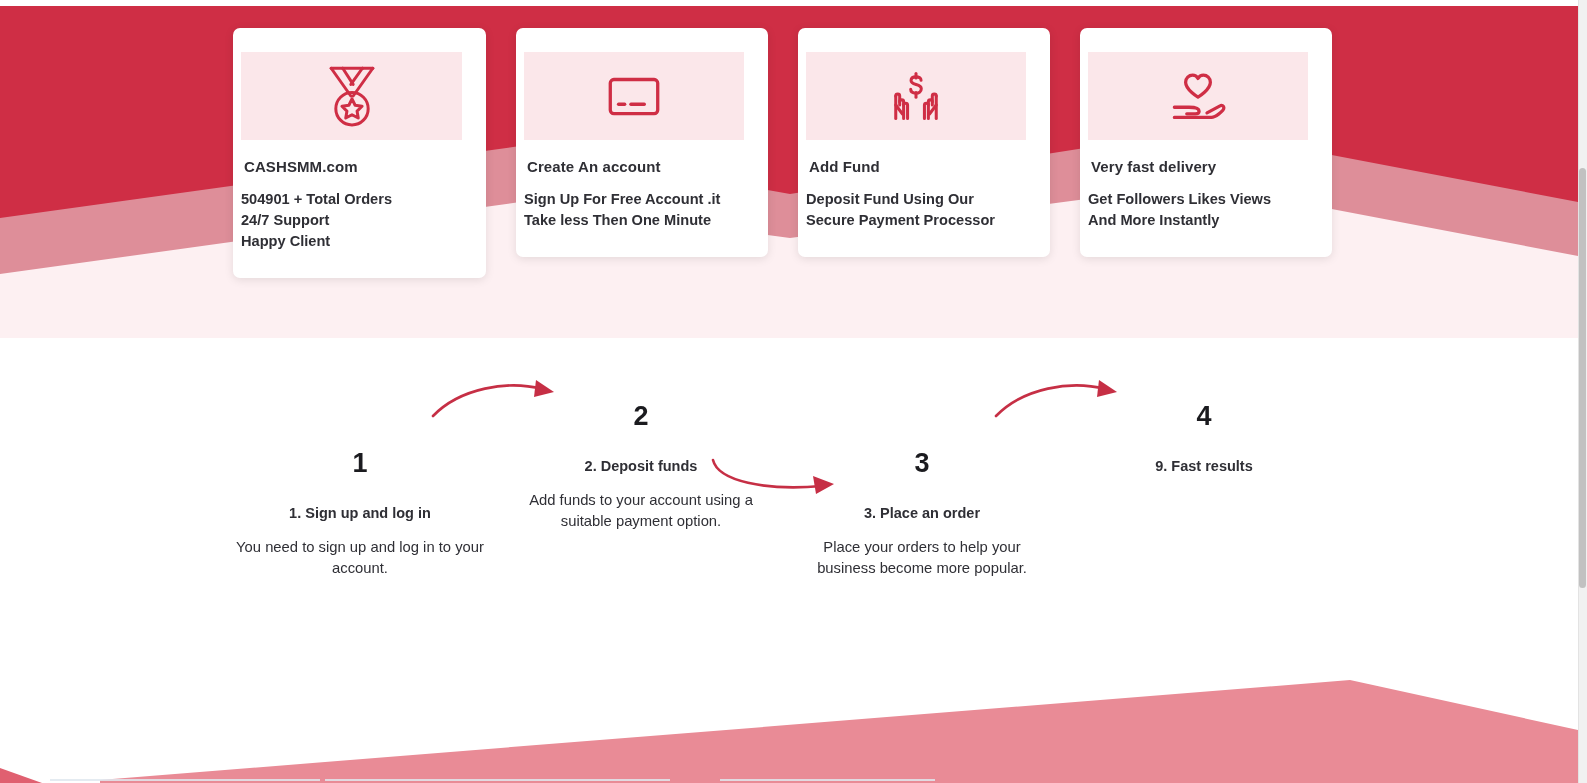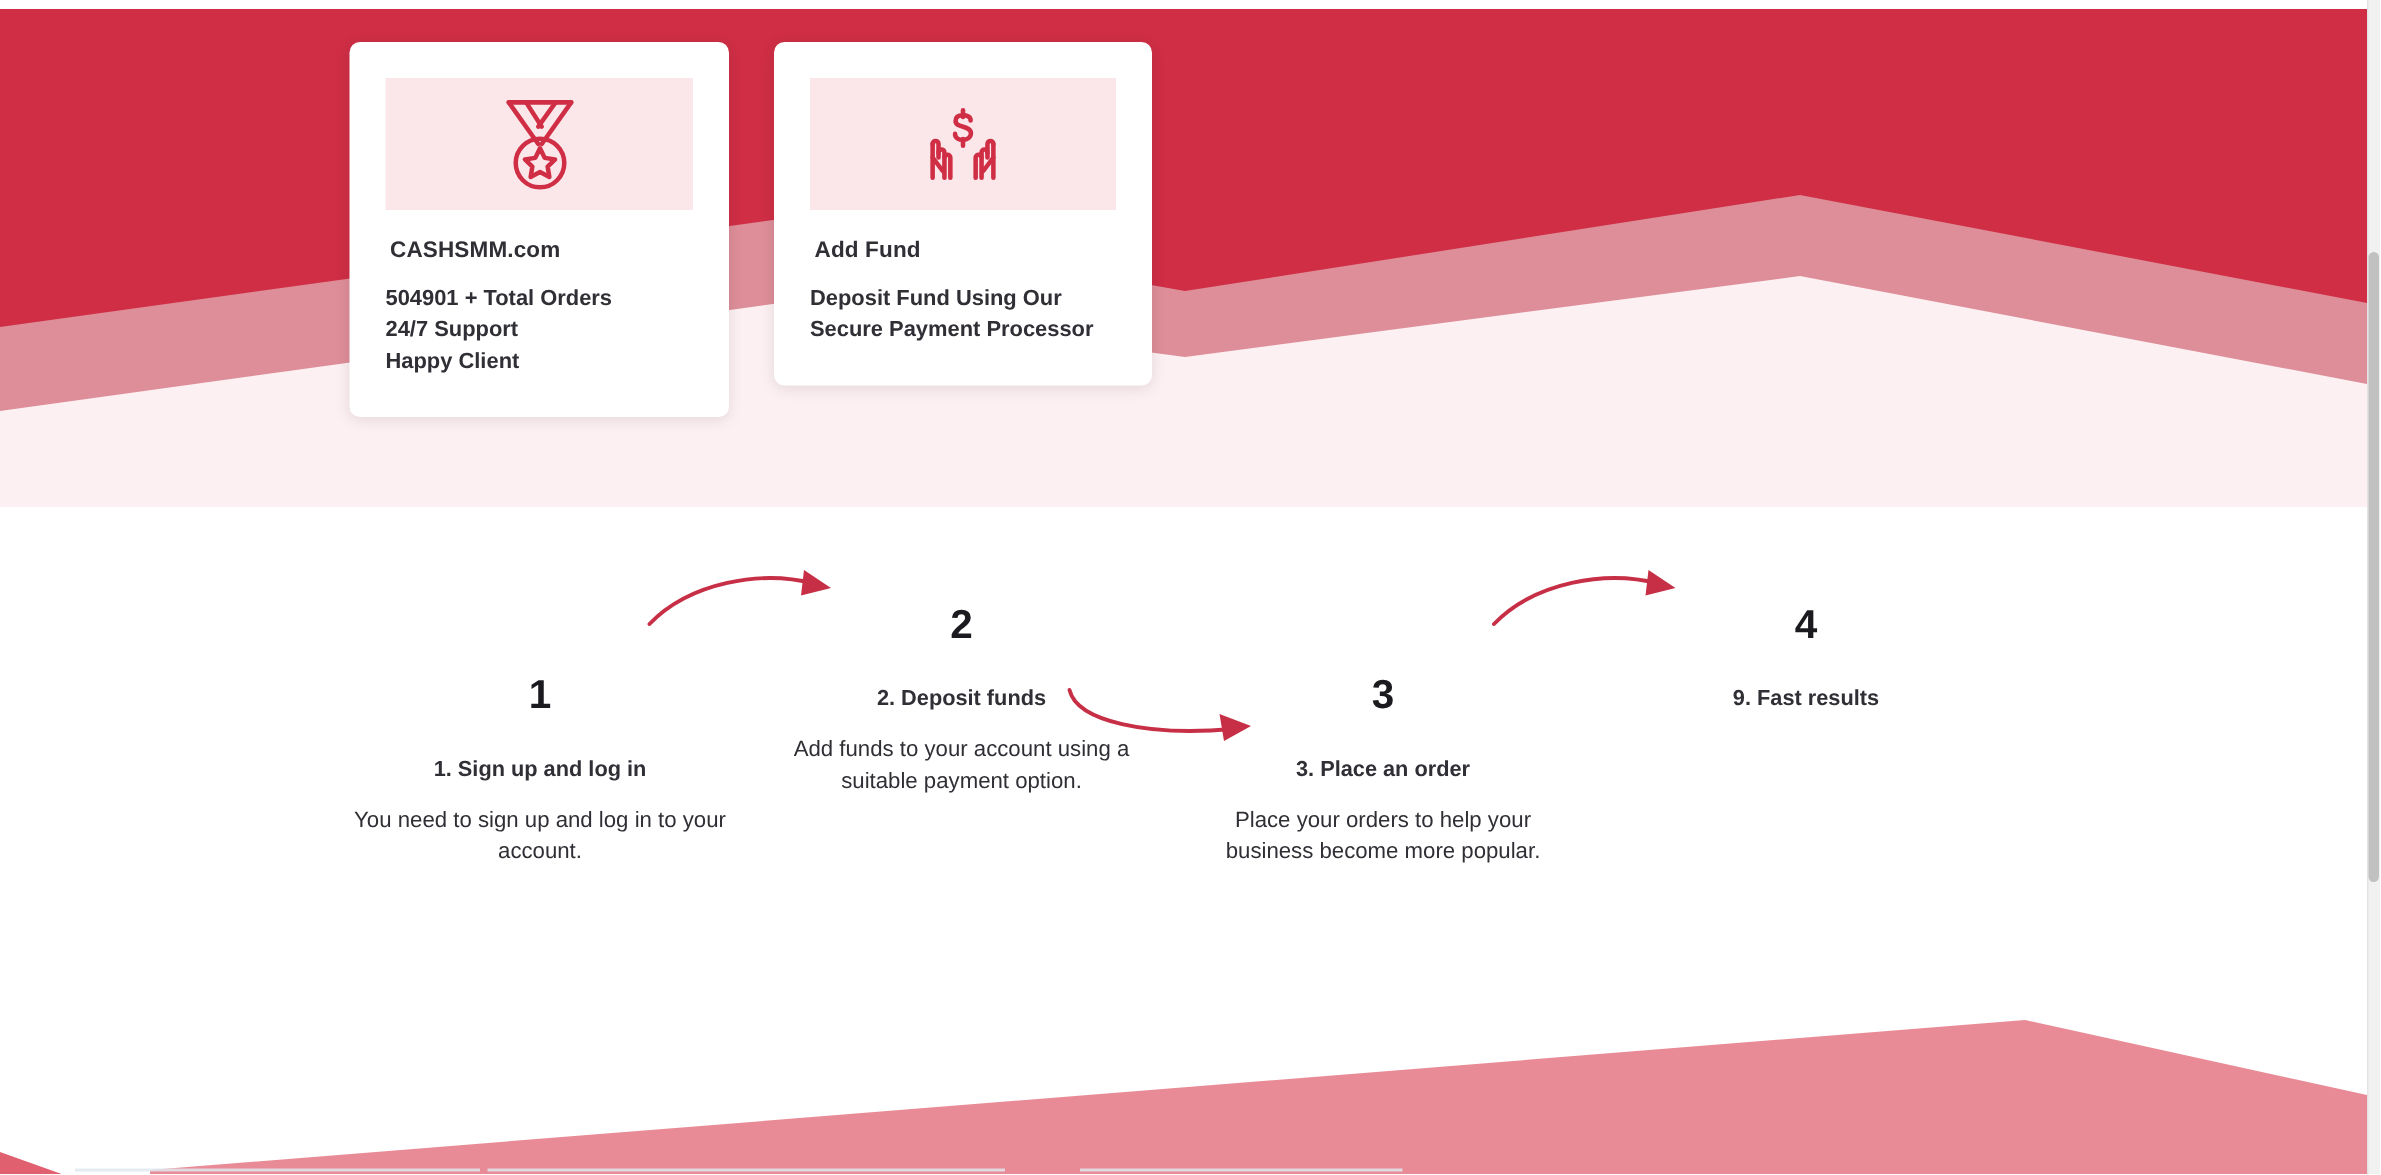--- a/index.html
+++ b/index.html
@@ -46,21 +46,21 @@
     top: 28px;
     width: 1100px;
     display: flex;
     gap: 30px;
     align-items: flex-start;
   }
   .feature-card {
     background: #ffffff;
     border-radius: 7px;
     box-shadow: 0 2px 10px rgba(0,0,0,0.10);
-    padding: 24px 24px 26px 24px;
+    padding: 24px 24px 26px 8px;
     width: 253px;
     flex: 0 0 253px;
   }
   .feature-card.card-2,
   .feature-card.card-3,
   .feature-card.card-4 { width: 252px; flex: 0 0 252px; }
 
   .icon-box {
     background: #fbe7ea;
     height: 88px;
@@ -201,20 +201,34 @@
         </svg>
       </div>
       <div class="card-title">CASHSMM.com</div>
       <div class="card-lines">
         <div>504901 + Total Orders</div>
         <div>24/7 Support</div>
         <div>Happy Client</div>
       </div>
     </div>
 
+    <div class="feature-card card-2">
+      <div class="icon-box">
+        <svg width="66" height="66" viewBox="0 0 64 64" fill="none" stroke="#cf2e45" stroke-width="3.2" stroke-linecap="round" stroke-linejoin="round">
+          <rect x="9" y="16" width="46" height="33" rx="3.5"></rect>
+          <path d="M17 40 L23 40"></path>
+          <path d="M29 40 L42 40"></path>
+        </svg>
+      </div>
+      <div class="card-title">Create An account</div>
+      <div class="card-lines">
+        <div>Sign Up For Free Account .it</div>
+        <div>Take less Then One Minute</div>
+      </div>
+    </div>
 
     <div class="feature-card card-3">
       <div class="icon-box">
         <svg width="72" height="72" viewBox="0 0 64 64" fill="none" stroke="#cf2e45" stroke-width="2.7" stroke-linecap="round" stroke-linejoin="round">
 
           <path d="M32 12 L32 16"></path>
           <path d="M32 29 L32 33"></path>
           <path d="M36.5 18 C36.5 15.8 34.5 15 32 15 C29.5 15 27.6 16 27.6 18.3 C27.6 22.8 36.7 20.8 36.7 25.5 C36.7 28 34.6 29.5 32 29.5 C29.3 29.5 27.3 28.3 27.3 26"></path>
 
           <path d="M14 32 L14 52"></path>
@@ -230,20 +244,34 @@
           <path d="M50 40 L44 48"></path>
         </svg>
       </div>
       <div class="card-title">Add Fund</div>
       <div class="card-lines">
         <div>Deposit Fund Using Our</div>
         <div>Secure Payment Processor</div>
       </div>
     </div>
 
+    <div class="feature-card card-4">
+      <div class="icon-box">
+        <svg width="72" height="72" viewBox="0 0 64 64" fill="none" stroke="#cf2e45" stroke-width="2.9" stroke-linecap="round" stroke-linejoin="round">
+          <path d="M32 33 C32 33 21 26.5 21 19.8 C21 16.1 23.9 13.5 27.2 13.5 C29.5 13.5 31.1 14.8 32 16.4 C32.9 14.8 34.5 13.5 36.8 13.5 C40.1 13.5 43 16.1 43 19.8 C43 26.5 32 33 32 33 Z"></path>
+          <path d="M11 51 L44 51 C47 51 55 45.5 55 42.5 C55 40.8 53.2 39.8 51.6 40.8 L40 47"></path>
+          <path d="M11 42 L24 42 C28 42 33 42.5 33 45.5 C33 47.5 31 47.8 29.5 47.8 L22 47.8"></path>
+        </svg>
+      </div>
+      <div class="card-title">Very fast delivery</div>
+      <div class="card-lines">
+        <div>Get Followers Likes Views</div>
+        <div>And More Instantly</div>
+      </div>
+    </div>
   </div>
 
   <div class="steps">
 
     <div class="step step-1">
       <div class="step-num">1</div>
       <div class="step-head">1. Sign up and log in</div>
       <div class="step-body">You need to sign up and log in to your account.</div>
     </div>
 

